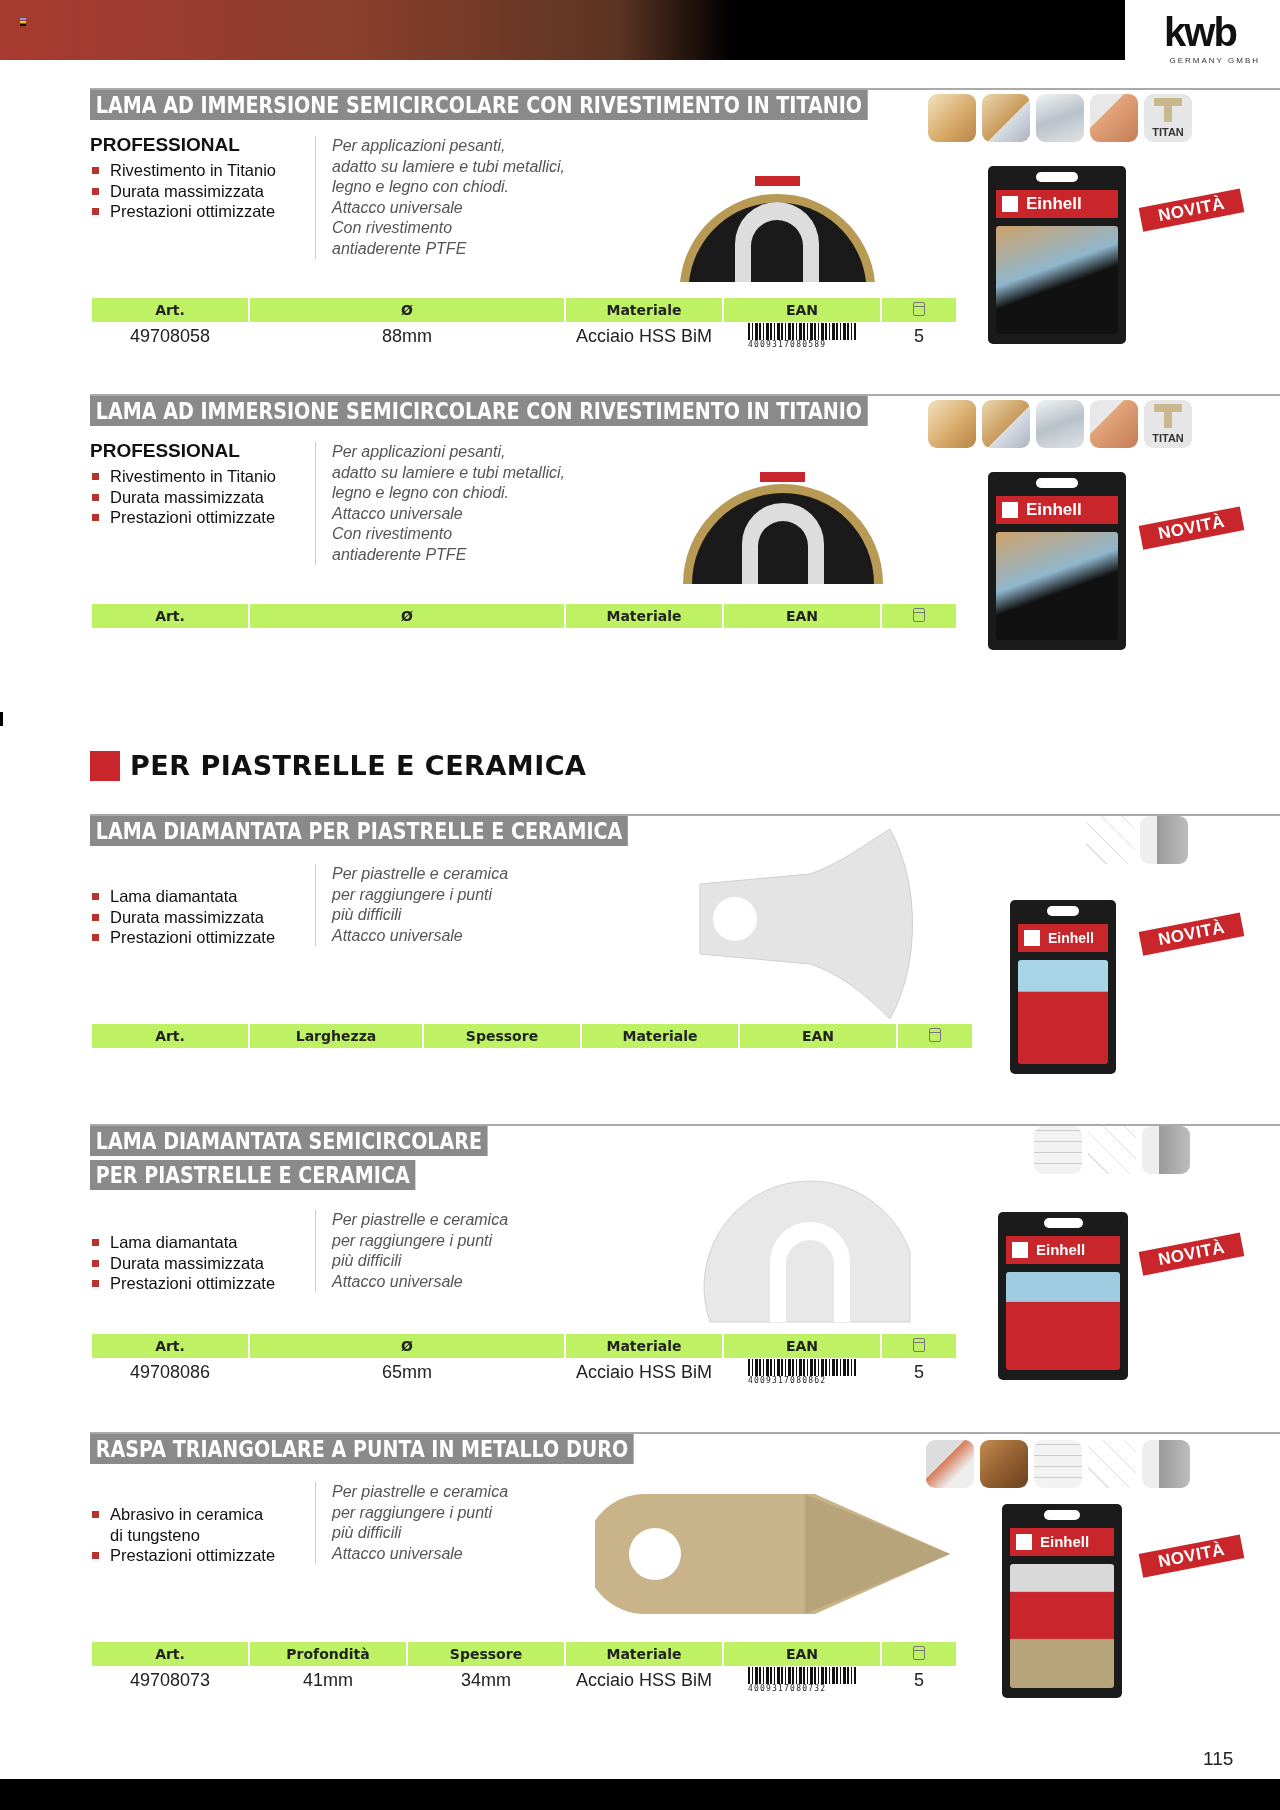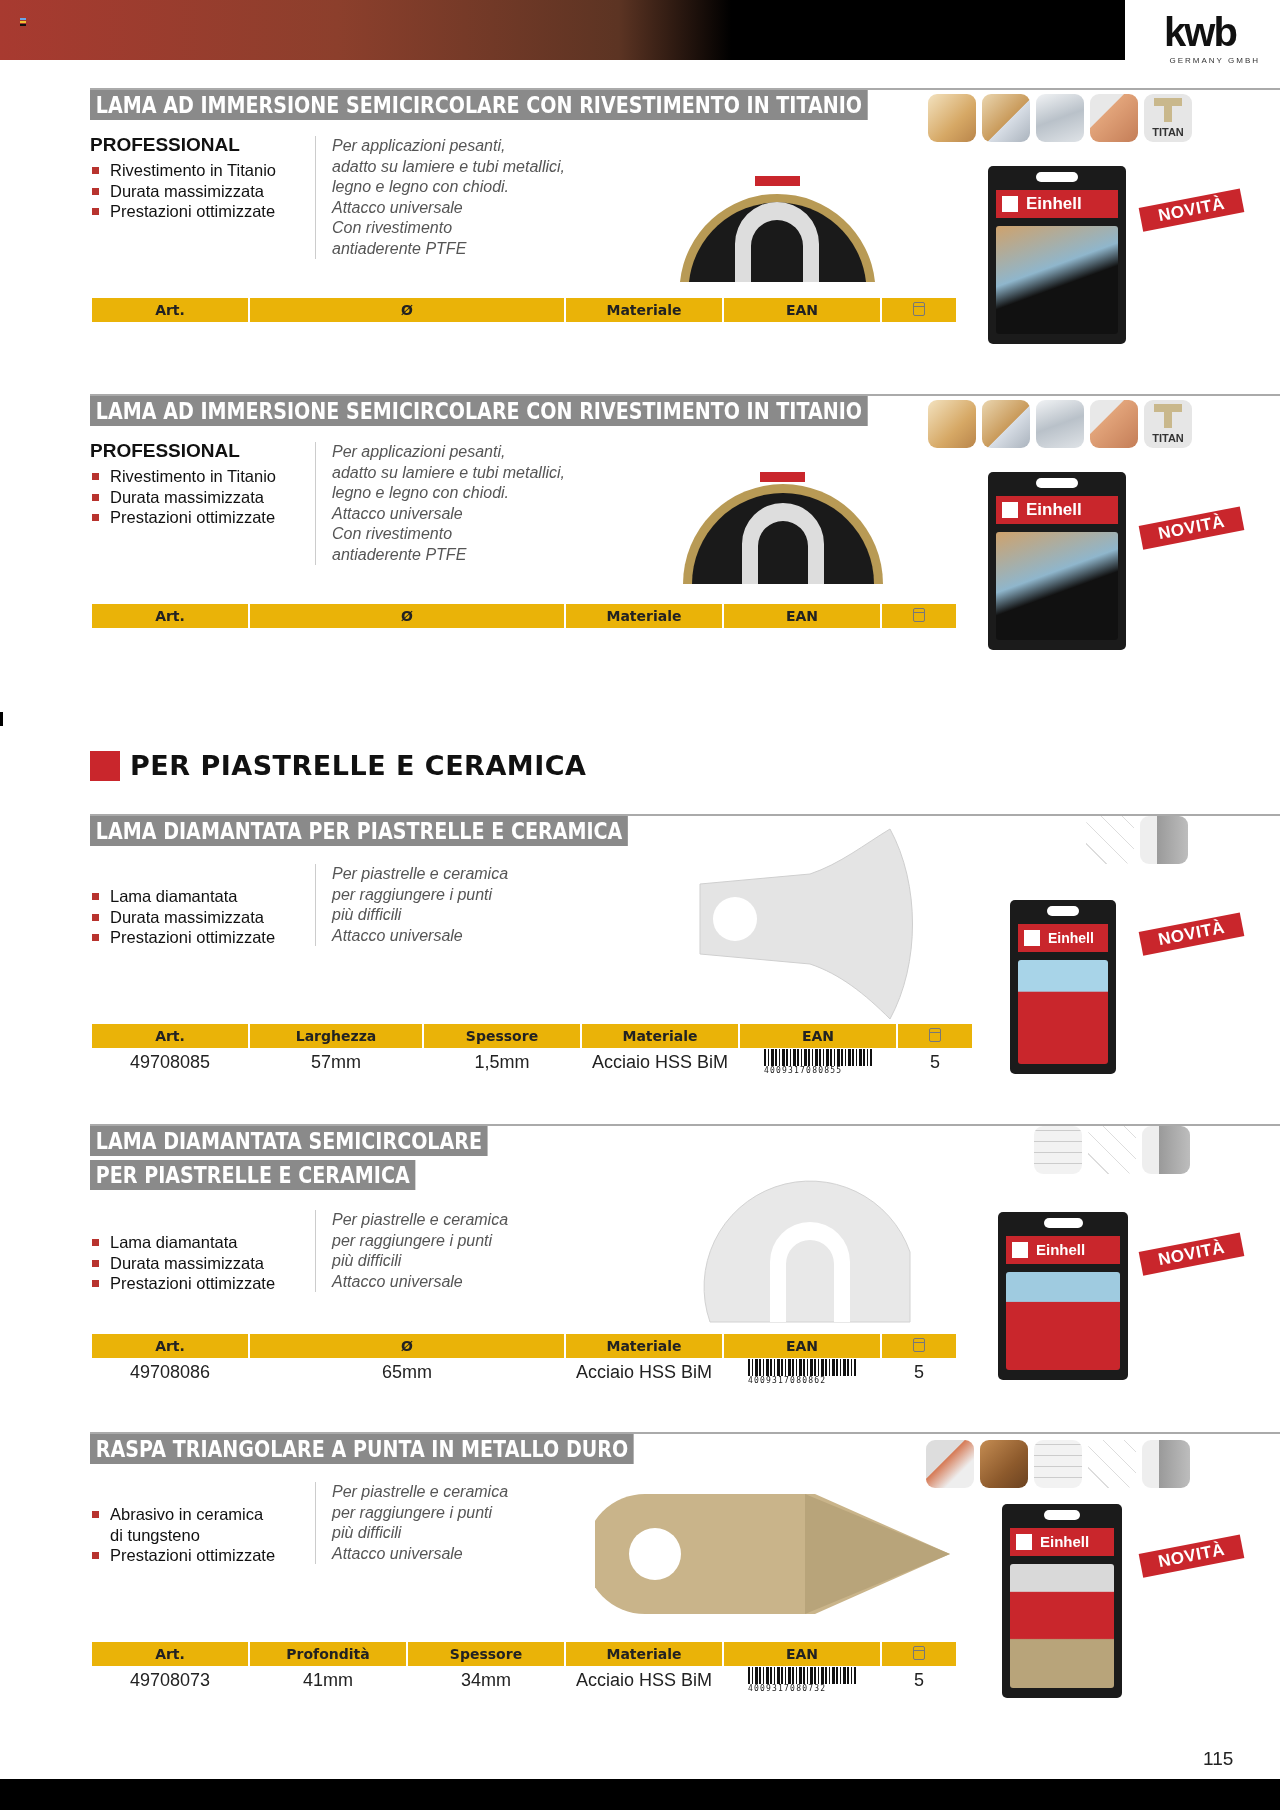--- a/index.html
+++ b/index.html
@@ -44,21 +44,21 @@
   .pack { position: absolute; border-radius: 5px; background: #1b1b1b; overflow: hidden; }
   .pack .hang { position: absolute; left: 35%; width: 30%; top: 6px; height: 10px; background: #fff; border-radius: 6px; }
   .pack .brand { position: absolute; left: 8px; right: 8px; top: 24px; height: 28px; background: #c9262c; color: #fff;
                  font-weight: bold; font-size: 17px; line-height: 28px; padding-left: 30px; }
   .pack .brand::before { content: ""; position: absolute; left: 6px; top: 6px; width: 16px; height: 16px; background: #fff; }
   .pack .window { position: absolute; left: 8px; right: 8px; top: 60px; bottom: 10px; border-radius: 3px; }
   .novita { position: absolute; background: #c9262c; color: #fff; font-weight: bold; font-size: 17px; line-height: 24px;
             padding: 0 18px; transform: rotate(-11deg); letter-spacing: 0.5px; }
 
   table.spec { position: absolute; left: 0; border-collapse: separate; border-spacing: 2px 0; font-size: 18px; }
-  table.spec th { background: #eab308; font-family: "DejaVu Sans", sans-serif; font-size: 14px; font-weight: bold; height: 24px; text-align: center; color: #222; }
+  table.spec th { background: #bef264; font-family: "DejaVu Sans", sans-serif; font-size: 14px; font-weight: bold; height: 24px; text-align: center; color: #222; }
   table.spec td { height: 28px; text-align: center; font-size: 18px; color: #222; }
   .barcode { display: inline-block; width: 108px; height: 22px; position: relative;
              background: repeating-linear-gradient(90deg, #111 0 2px, #fff 2px 4px, #111 4px 5px, #fff 5px 7px, #111 7px 10px, #fff 10px 11px); }
   .barcode span { position: absolute; left: 0; right: 0; bottom: -4px; background: #fff; font-family: "DejaVu Sans Mono", monospace;
                   font-size: 8px; line-height: 9px; letter-spacing: 1.2px; text-align: left; color: #222; }
   .box-icon { display: inline-block; width: 12px; height: 14px; border: 1.5px solid #777; border-radius: 2px; position: relative; }
   .box-icon::before { content: ""; position: absolute; left: -1px; right: -1px; top: 3px; height: 1.5px; background: #777; }
 
   .section-head { position: absolute; left: 90px; top: 750px; display: flex; align-items: center; }
   .section-head .sq { width: 30px; height: 30px; background: #c9262c; margin-right: 10px; }
@@ -126,20 +126,27 @@
   <div class="novita" style="left:1050px;top:110px;">NOVITÀ</div>
   <table class="spec" style="top:210px;">
     <tbody>
         <tr>
       <th style="width:156px;">Art.</th>
       <th style="width:314px;">Ø</th>
       <th style="width:156px;">Materiale</th>
       <th style="width:156px;">EAN</th>
       <th style="width:74px;"><span class="box-icon"></span></th>
     </tr>
+    <tr>
+      <td>49708058</td>
+      <td>88mm</td>
+      <td>Acciaio HSS BiM</td>
+      <td><span class="barcode"><span>4009317080589</span></span></td>
+      <td>5</td>
+    </tr>
   </tbody>
     </table>
 </div>
 
 <div class="product" style="top:394px;height:260px;">
   <div class="title-rule" style="left:0;right:-90px;"></div>
   <div class="title" style="margin-top:2px;">LAMA AD IMMERSIONE SEMICIRCOLARE CON RIVESTIMENTO IN TITANIO</div>
   <div class="features" style="top:44px;">
     <div class="pro">PROFESSIONAL</div>
     <ul>
@@ -232,28 +239,20 @@
   <table class="spec" style="top:210px;">
     <tbody>
         <tr>
       <th style="width:156px;">Art.</th>
       <th style="width:172px;">Larghezza</th>
       <th style="width:156px;">Spessore</th>
       <th style="width:156px;">Materiale</th>
       <th style="width:156px;">EAN</th>
       <th style="width:74px;"><span class="box-icon"></span></th>
     </tr>
-    <tr>
-      <td>49708085</td>
-      <td>57mm</td>
-      <td>1,5mm</td>
-      <td>Acciaio HSS BiM</td>
-      <td><span class="barcode"><span>4009317080855</span></span></td>
-      <td>5</td>
-    </tr>
   </tbody>
     </table>
 </div>
 
 <div class="product" style="top:1124px;height:260px;">
   <div class="title-rule" style="left:0;right:-90px;"></div>
   <div class="title title-line2" style="margin-top:2px;">LAMA DIAMANTATA SEMICIRCOLARE</div>
   <div class="title title-line2">PER PIASTRELLE E CERAMICA</div>
   <div class="features" style="top:108px;">
     <ul>

